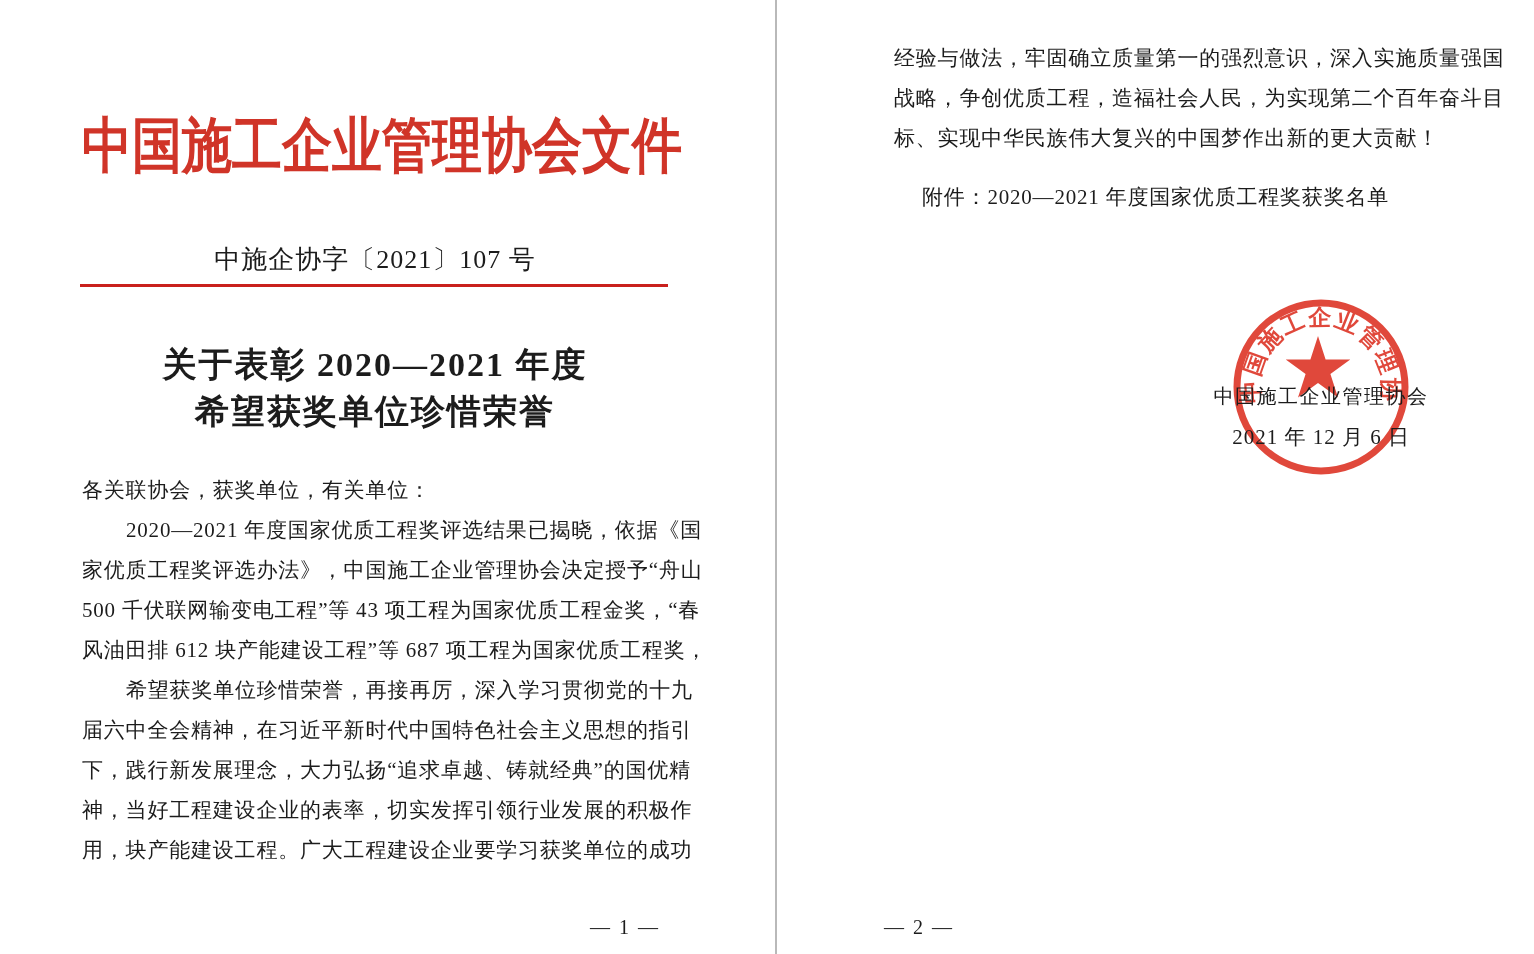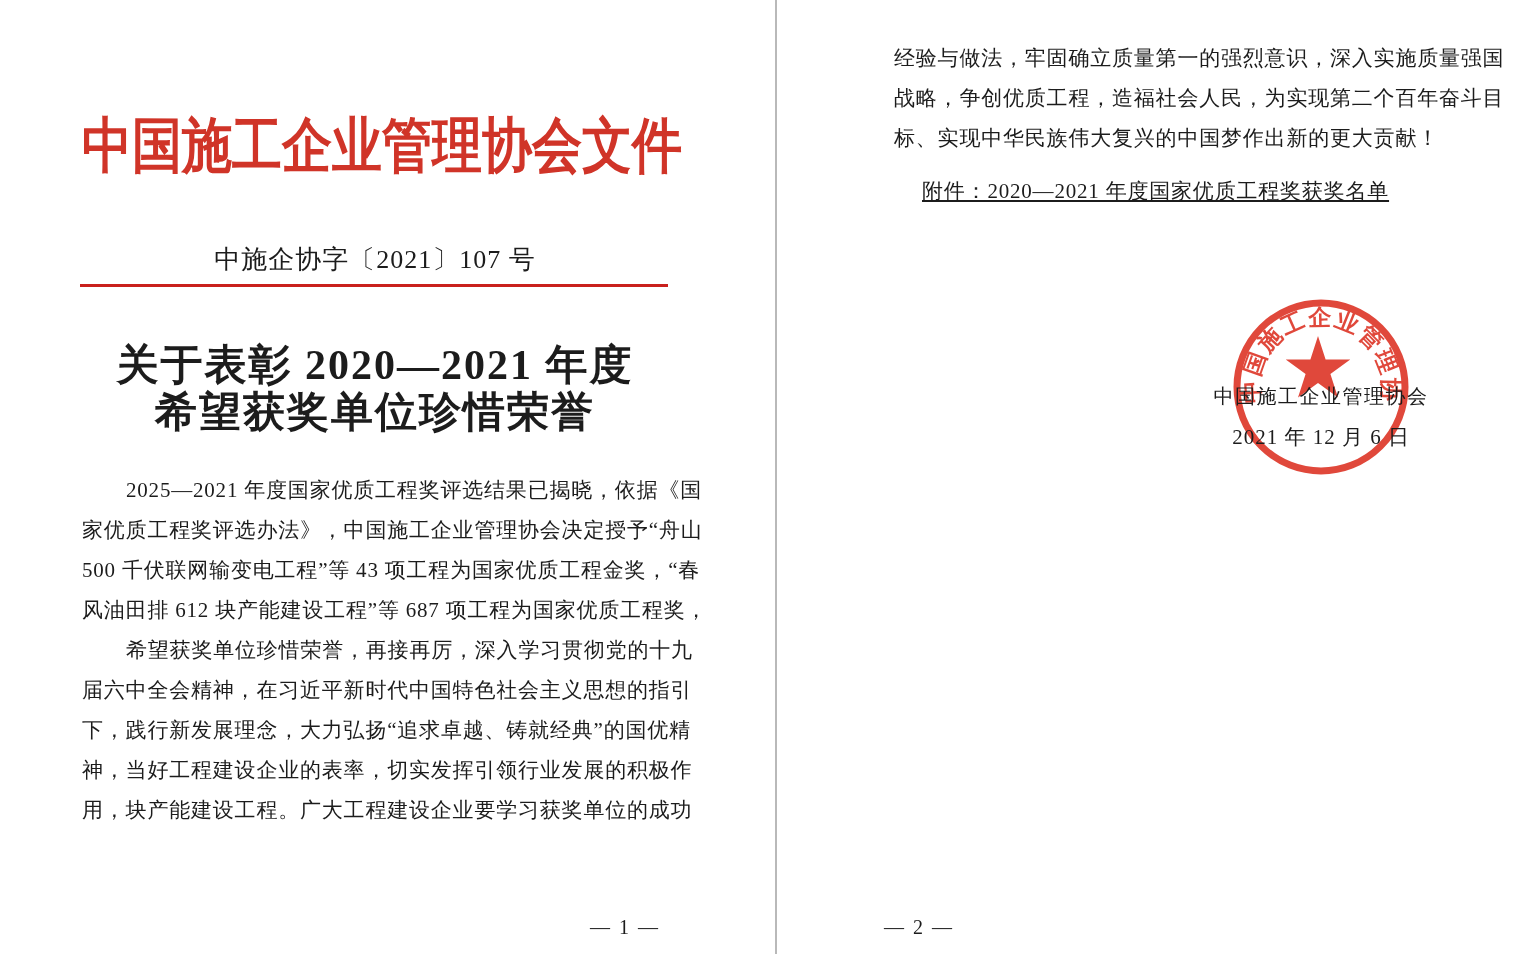--- a/index.html
+++ b/index.html
@@ -42,21 +42,21 @@
   .redline {
     position: absolute;
     left: 80px; top: 284px;
     width: 588px; height: 3px;
     background: #c9201d;
   }
   .doc-title {
     position: absolute;
     left: 82px; width: 586px;
     text-align: center;
-    font-size: 42px; line-height: 36px;
+    font-size: 34px; line-height: 36px;
     font-weight: 700;
     letter-spacing: 2px;
     white-space: nowrap;
   }
   .doc-title.l1 { top: 347px; }
   .doc-title.l2 { top: 394px; }
   .body1 {
     position: absolute;
     left: 82px; top: 470px; width: 590px;
     font-size: 21px; line-height: 40px;
@@ -67,25 +67,24 @@
     position: absolute;
     left: 878px; top: 38px; width: 602px;
     font-size: 21px; line-height: 40px;
     letter-spacing: 0.8px;
     white-space: nowrap;
     margin-left: 16px;
   }
   .bline.indent { padding-left: 44px; }
   .attachment {
     position: absolute;
-    left: 922px; top: 171px; width: 560px;
+    left: 922px; top: 177px; width: 560px;
     font-size: 21px; line-height: 40px;
     letter-spacing: 0.8px;
     white-space: nowrap;
-    text-decoration: underline;
   }
   .pagenum {
     position: absolute;
     top: 914px;
     font-size: 20px; line-height: 26px;
     letter-spacing: 2px;
   }
   .pagenum.pn1 { left: 82px; width: 586px; text-align: right; padding-right: 8px; }
   .pagenum.pn2 { left: 884px; width: 200px; text-align: left; }
   
@@ -127,21 +126,22 @@
     <h1 class="header-red">中国施工企业管理协会文件</h1>
 
     <div class="docnum">中施企协字〔2021〕107 号</div>
 
     <div class="redline"></div>
 
     <h2 class="doc-title l1">关于表彰 2020—2021 年度</h2>
     <h2 class="doc-title l2">希望获奖单位珍惜荣誉</h2>
 
     <div class="body1">
-      <div class="bline indent">2025—2021 年度国家优质工程奖评选结果已揭晓，依据《国</div>
+      <div class="bline">各关联协会，获奖单位，有关单位：</div>
+      <div class="bline indent">2020—2021 年度国家优质工程奖评选结果已揭晓，依据《国</div>
       <div class="bline">家优质工程奖评选办法》，中国施工企业管理协会决定授予“舟山</div>
       <div class="bline">500 千伏联网输变电工程”等 43 项工程为国家优质工程金奖，“春</div>
       <div class="bline">风油田排 612 块产能建设工程”等 687 项工程为国家优质工程奖，</div>
       <div class="bline indent">希望获奖单位珍惜荣誉，再接再厉，深入学习贯彻党的十九</div>
       <div class="bline">届六中全会精神，在习近平新时代中国特色社会主义思想的指引</div>
       <div class="bline">下，践行新发展理念，大力弘扬“追求卓越、铸就经典”的国优精</div>
       <div class="bline">神，当好工程建设企业的表率，切实发挥引领行业发展的积极作</div>
       <div class="bline">用，块产能建设工程。广大工程建设企业要学习获奖单位的成功</div>
     </div>
 

